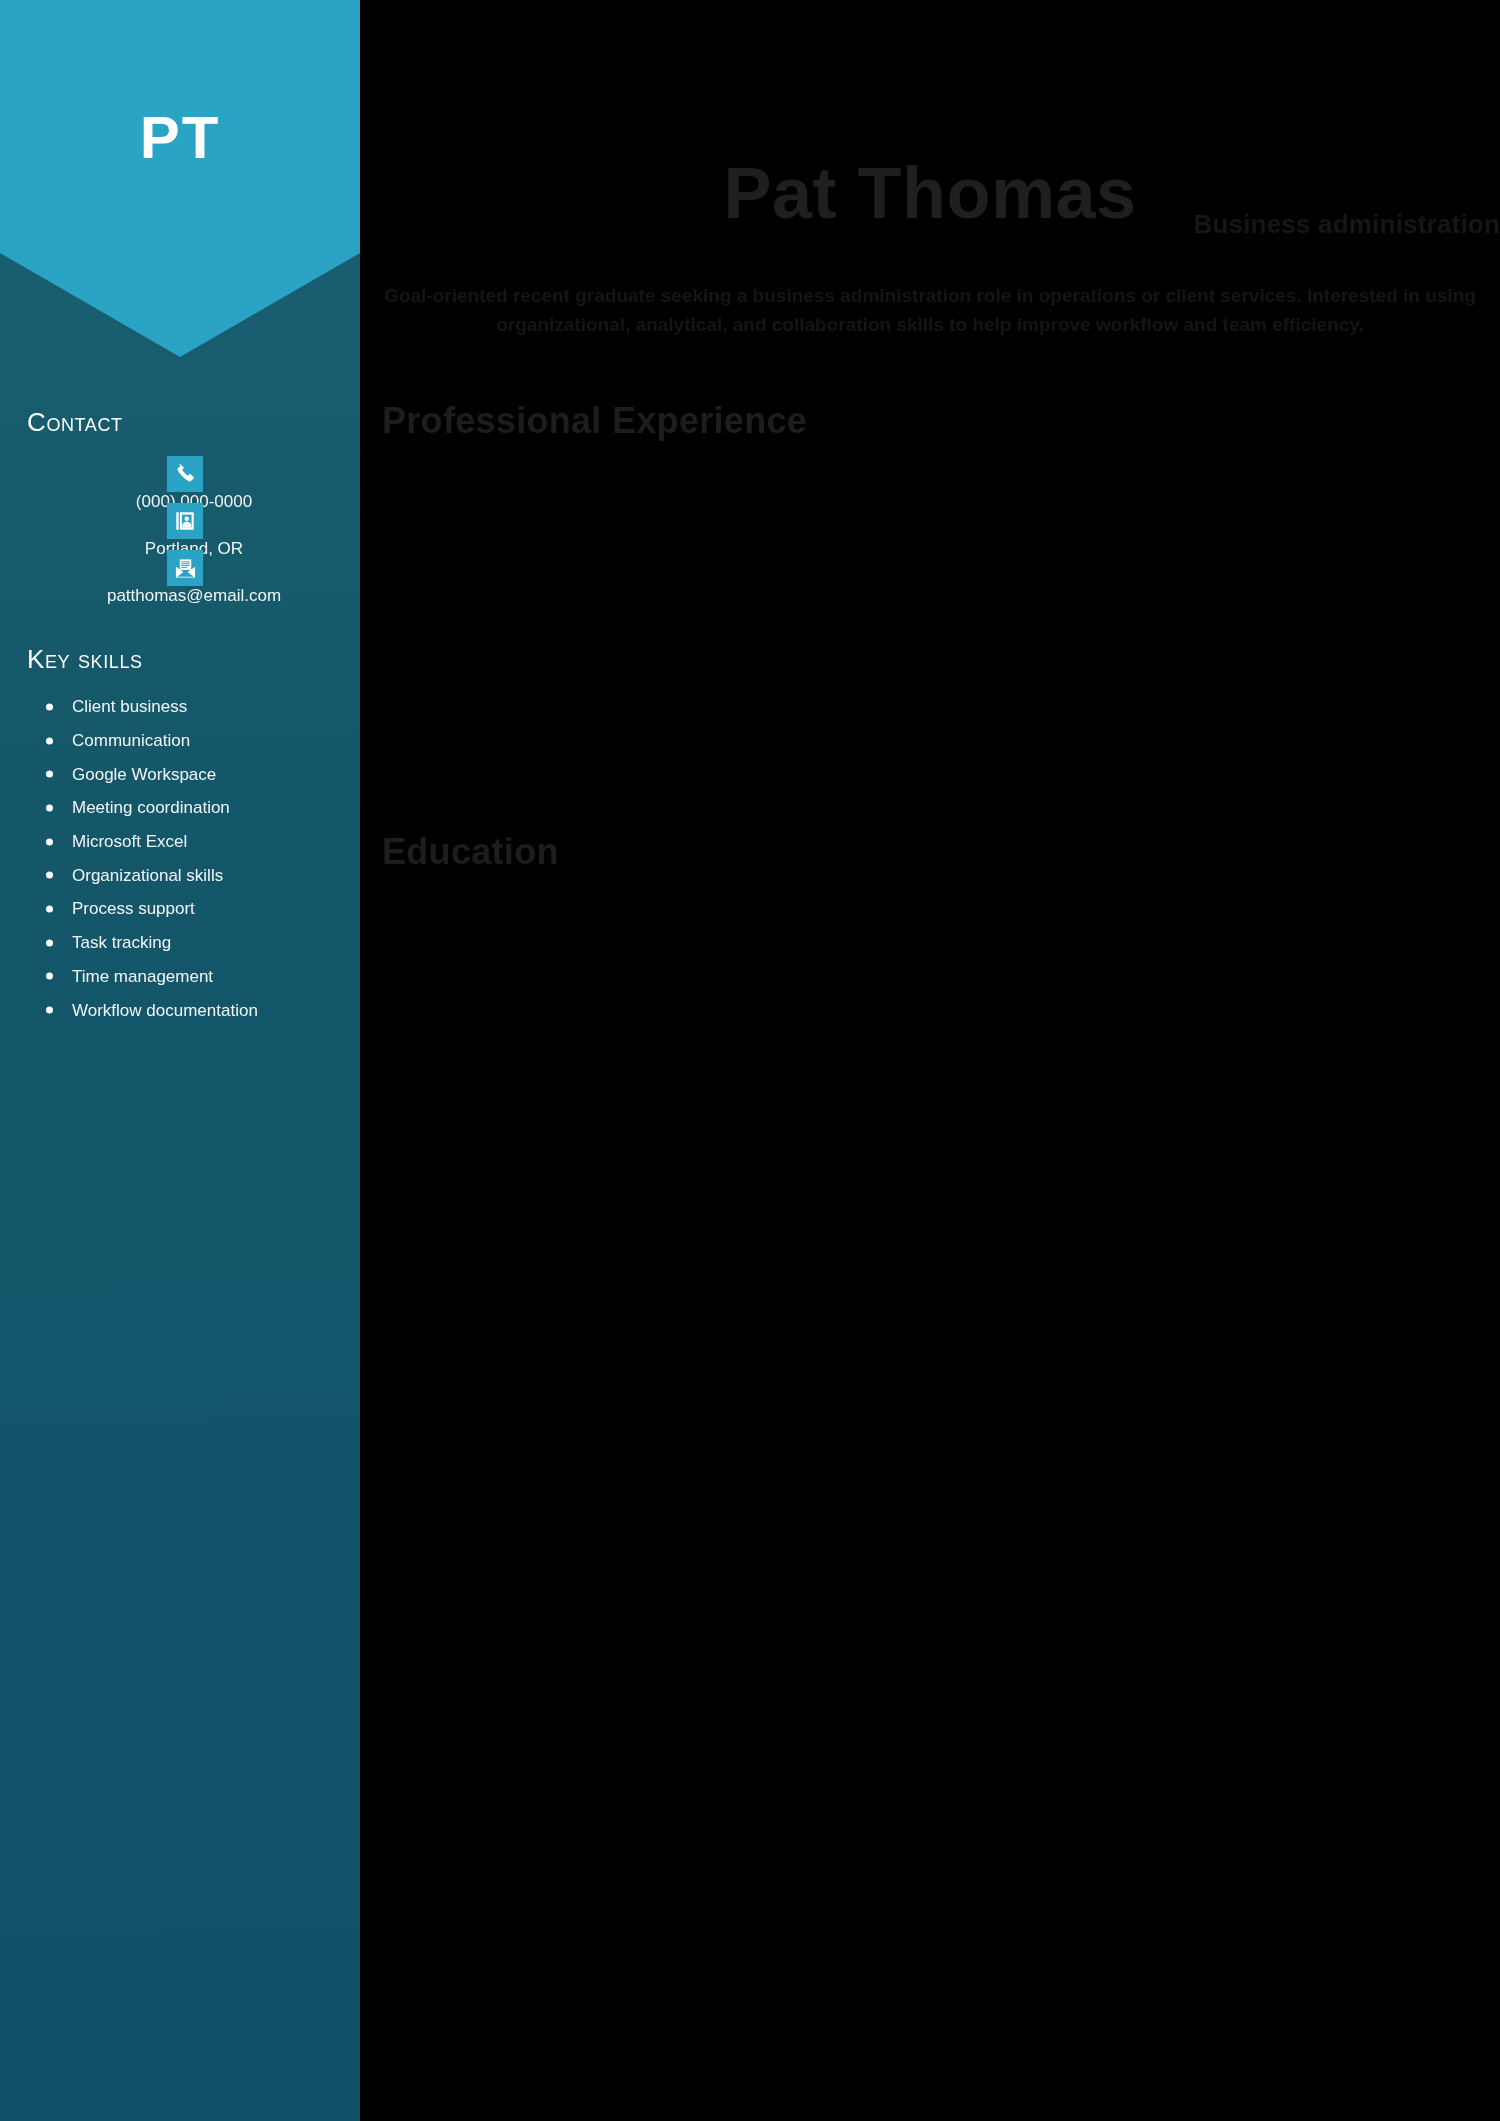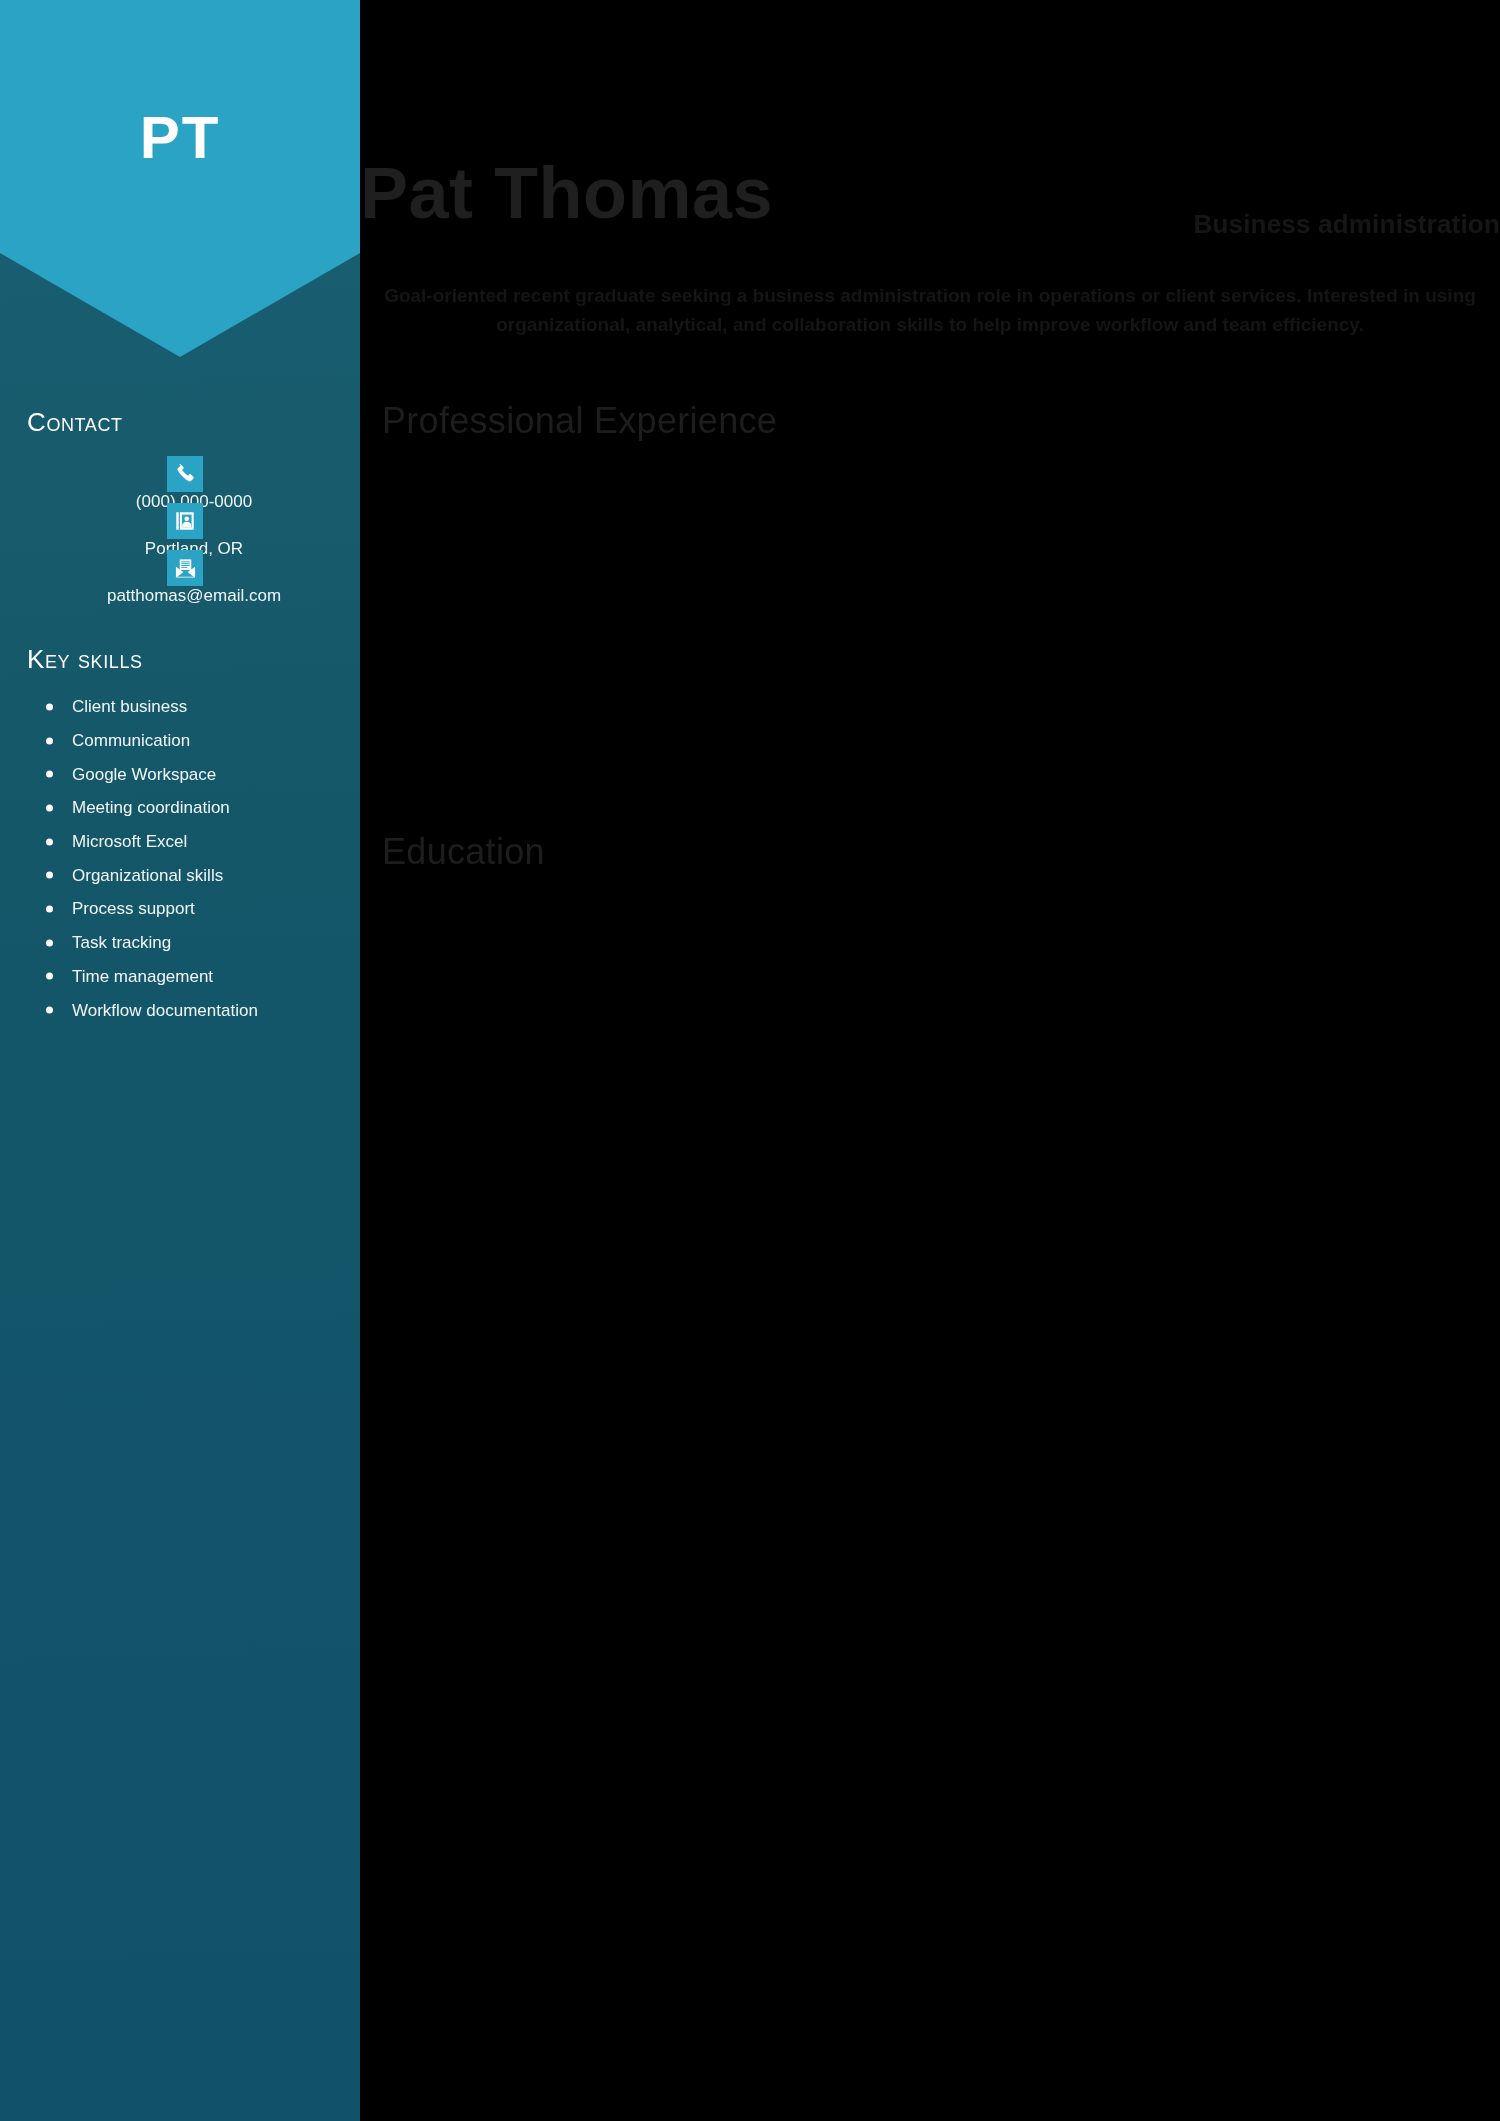--- a/index.html
+++ b/index.html
@@ -142,21 +142,21 @@
     width: 1140px;
     height: 2121px;
     background: #000000;
   }
 
   #candidate-name {
     position: absolute;
     left: 0;
     top: 108px;
     width: 1140px;
-    text-align: left;
+    text-align: center;
     color: #1f1f1f;
     font-size: 72px;
     font-weight: bold;
     letter-spacing: 0.5px;
     line-height: 1.05;
   }
   #candidate-title {
     position: absolute;
     left: 0;
     top: 209px;
@@ -177,21 +177,21 @@
     font-size: 19px;
     line-height: 1.55;
     font-weight: bold;
   }
 
   .main-heading {
     position: absolute;
     left: 22px;
     color: #1d1d1d;
     font-size: 36px;
-    font-weight: normal;
+    font-weight: bold;
     letter-spacing: 0.3px;
   }
   #experience-heading { top: 370px; }
   #education-heading  { top: 805px; margin-top: 26px; }
 </style>
 </head>
 <body>
 
 <div id="resume-page">
 

